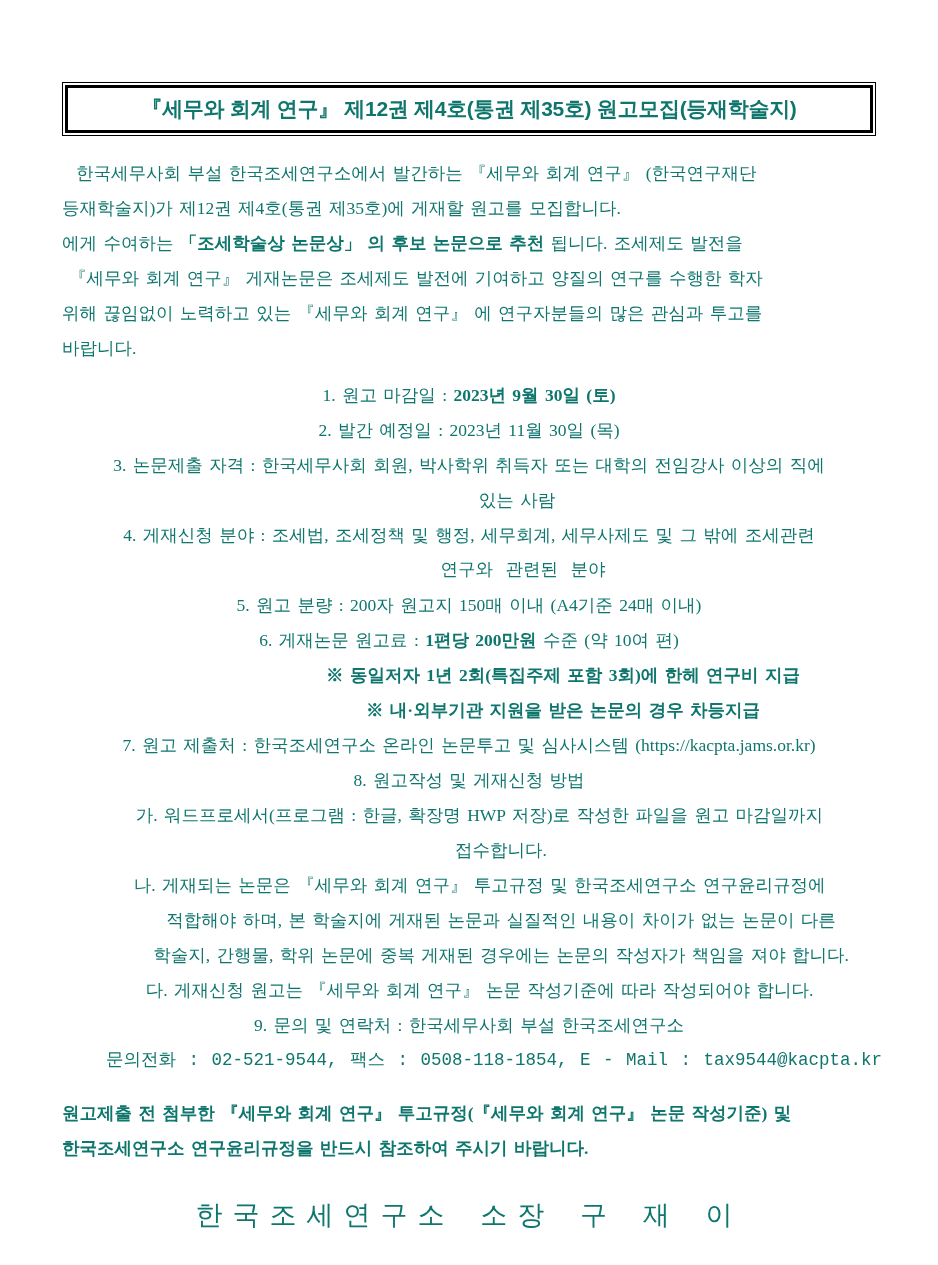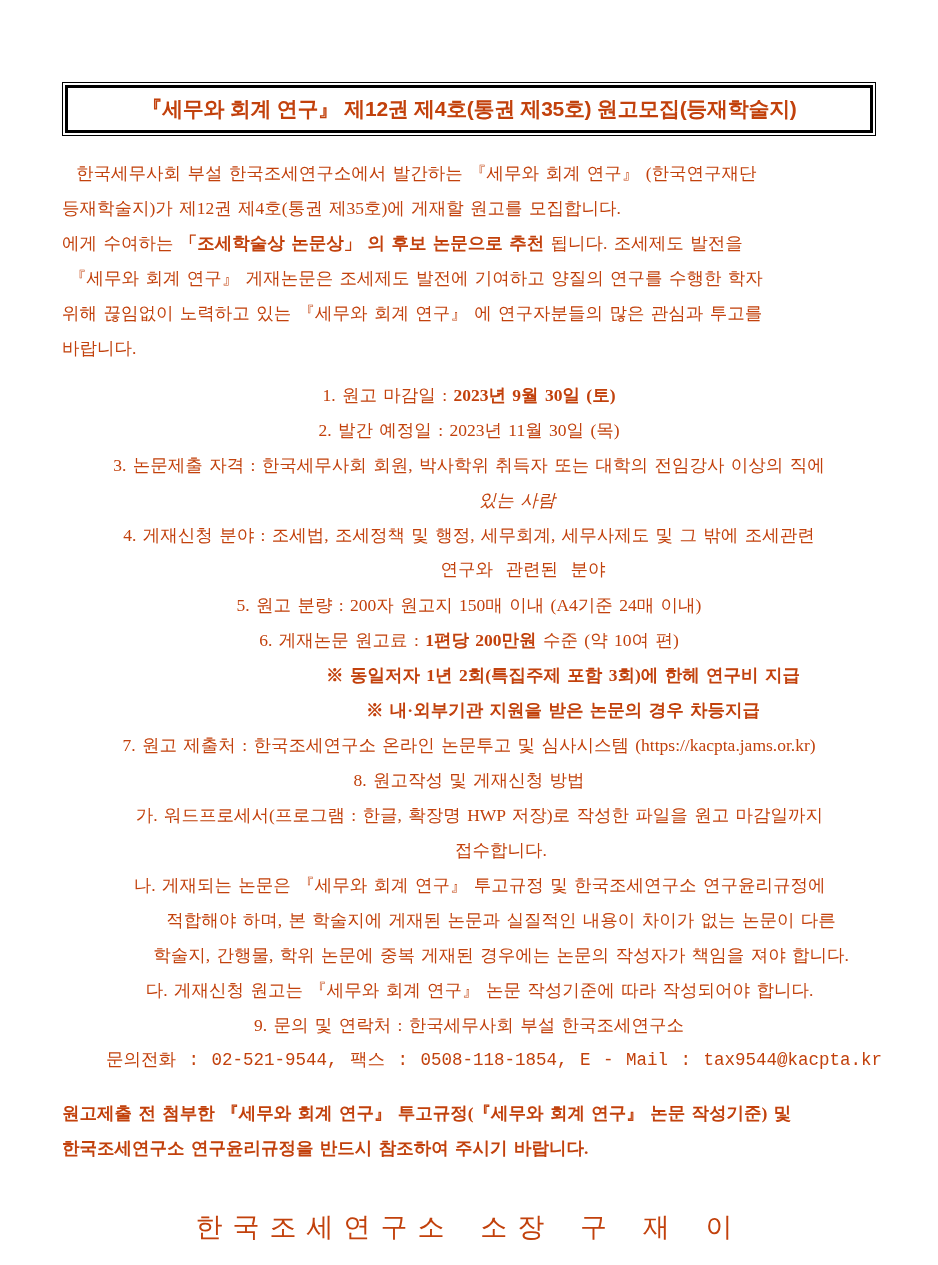--- a/index.html
+++ b/index.html
@@ -1,21 +1,21 @@
 <!DOCTYPE html>
 <html><head>
 <meta charset="utf-8">
 <style>
   html, body { margin: 0; padding: 0; background: #ffffff; }
   .doc {
     position: relative;
     width: 938px;
     height: 1265px;
     background: #ffffff;
-    color: #c2410c;
+    color: #0f766e;
     box-sizing: border-box;
     padding: 82px 62px 0 62px;
     font-family: "Liberation Serif", serif;
     overflow: hidden;
   }
   .title-box {
     border: 1px solid #000;
     padding: 2px;
   }
   .title-inner {
@@ -33,28 +33,28 @@
     line-height: 35px;
     white-space: nowrap;
     word-spacing: 2px;
   }
   .b { font-weight: bold; }
   .intro   { margin-top: 20px; }
   .list    { margin-top: 12px; text-align: center; }
   .closing { margin-top: 18px; font-weight: bold; }
   .ind-p1   { text-indent: 14px; }
   .ind-p2   { text-indent: 7px; }
-  .ind-c3   { padding-left: 96px; font-style: italic; }
+  .ind-c3   { padding-left: 96px; }
   .ind-c4   { padding-left: 108px; font-family: Liberation Mono, monospace; }
   .ind-note { padding-left: 188px; font-weight: bold; }
   .ind-sub  { padding-left: 21px; }
   .ind-subc { padding-left: 64px; }
   .ind-phone{ padding-left: 44px; font-family: Liberation Mono, monospace; }
   .signature {
-    margin-top: 40px;
+    margin-top: 28px;
     text-align: center;
     font-size: 27px;
     letter-spacing: 10px;
     word-spacing: 9px;
     line-height: 42px;
     white-space: nowrap;
   }
 </style>
 </head>
 <body>

